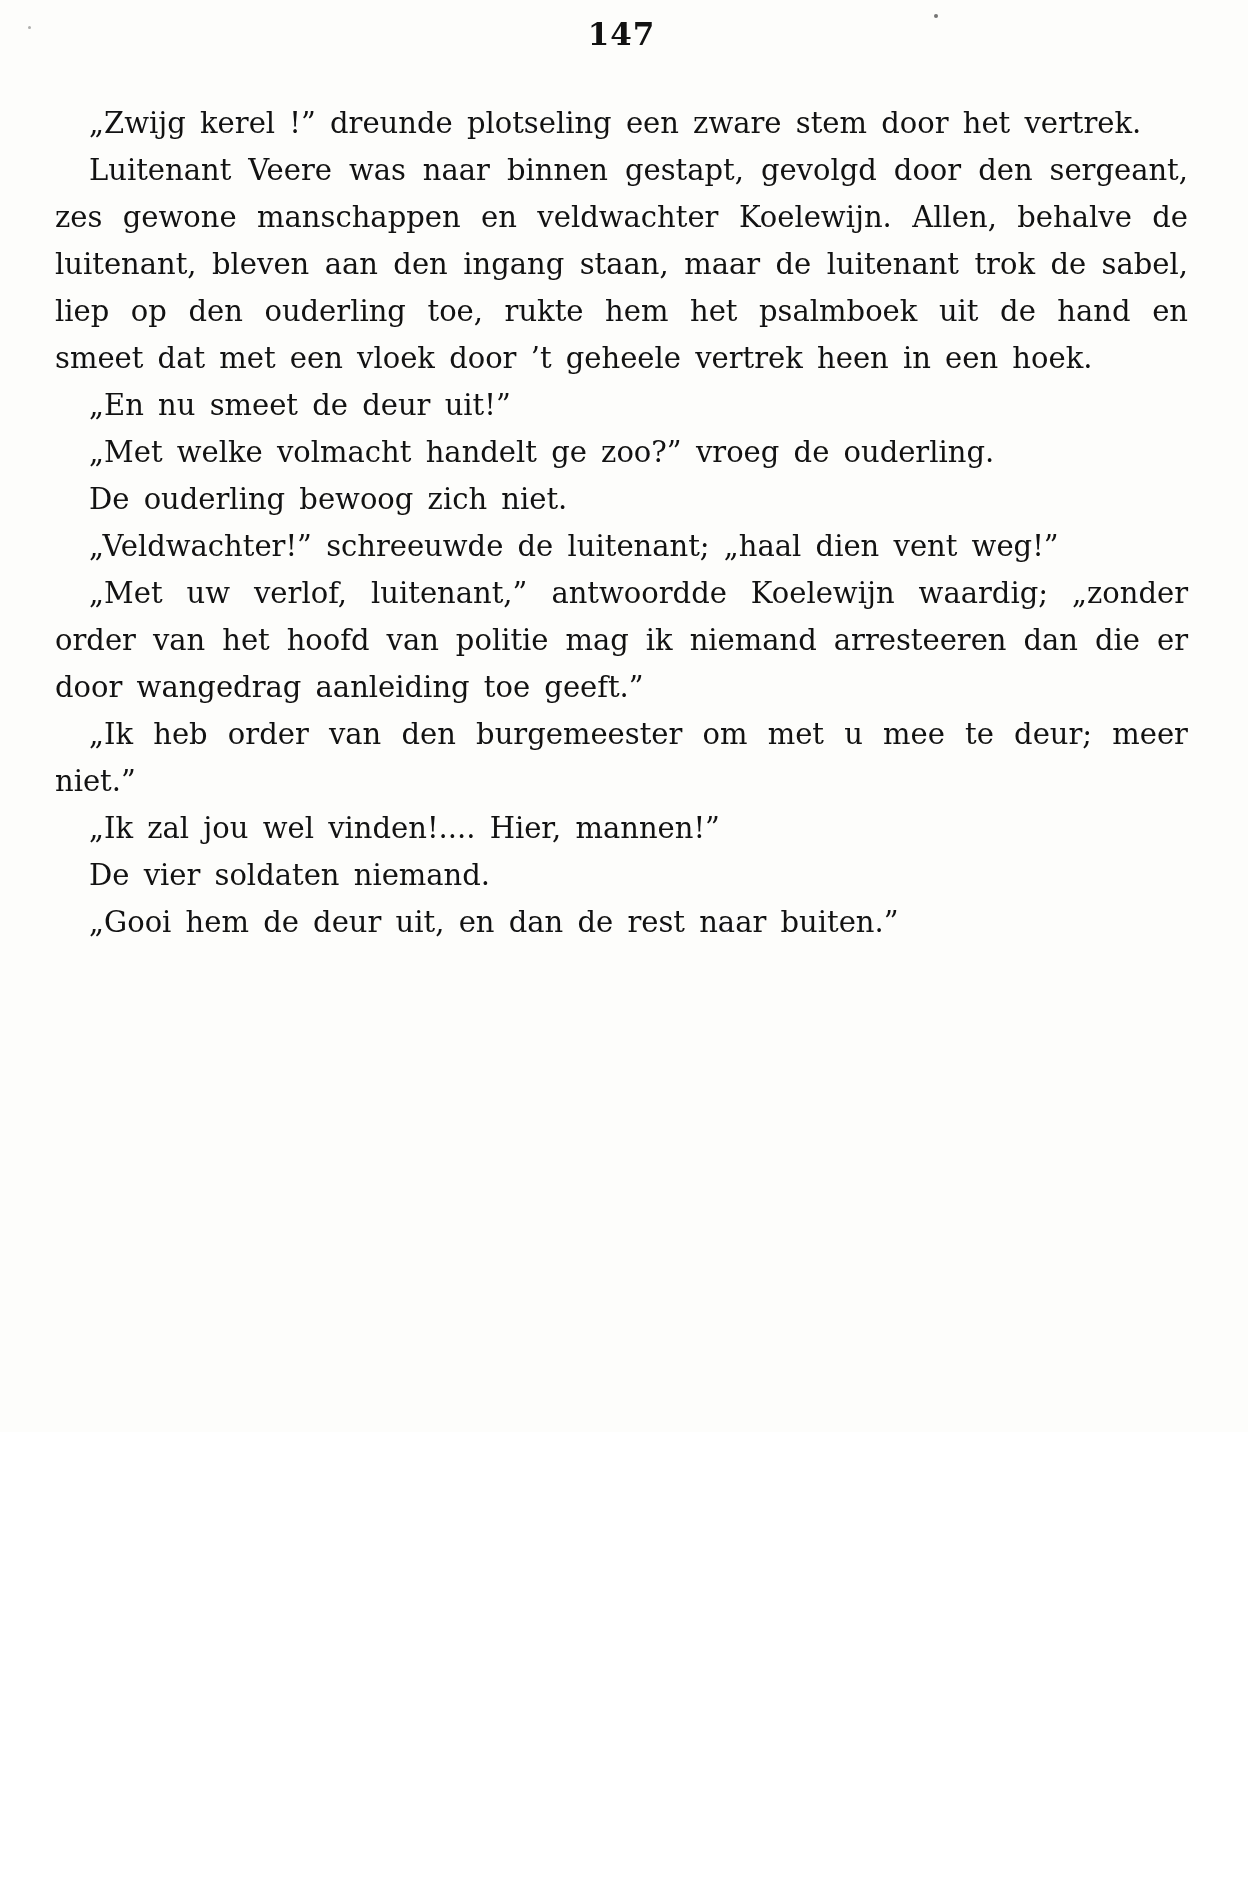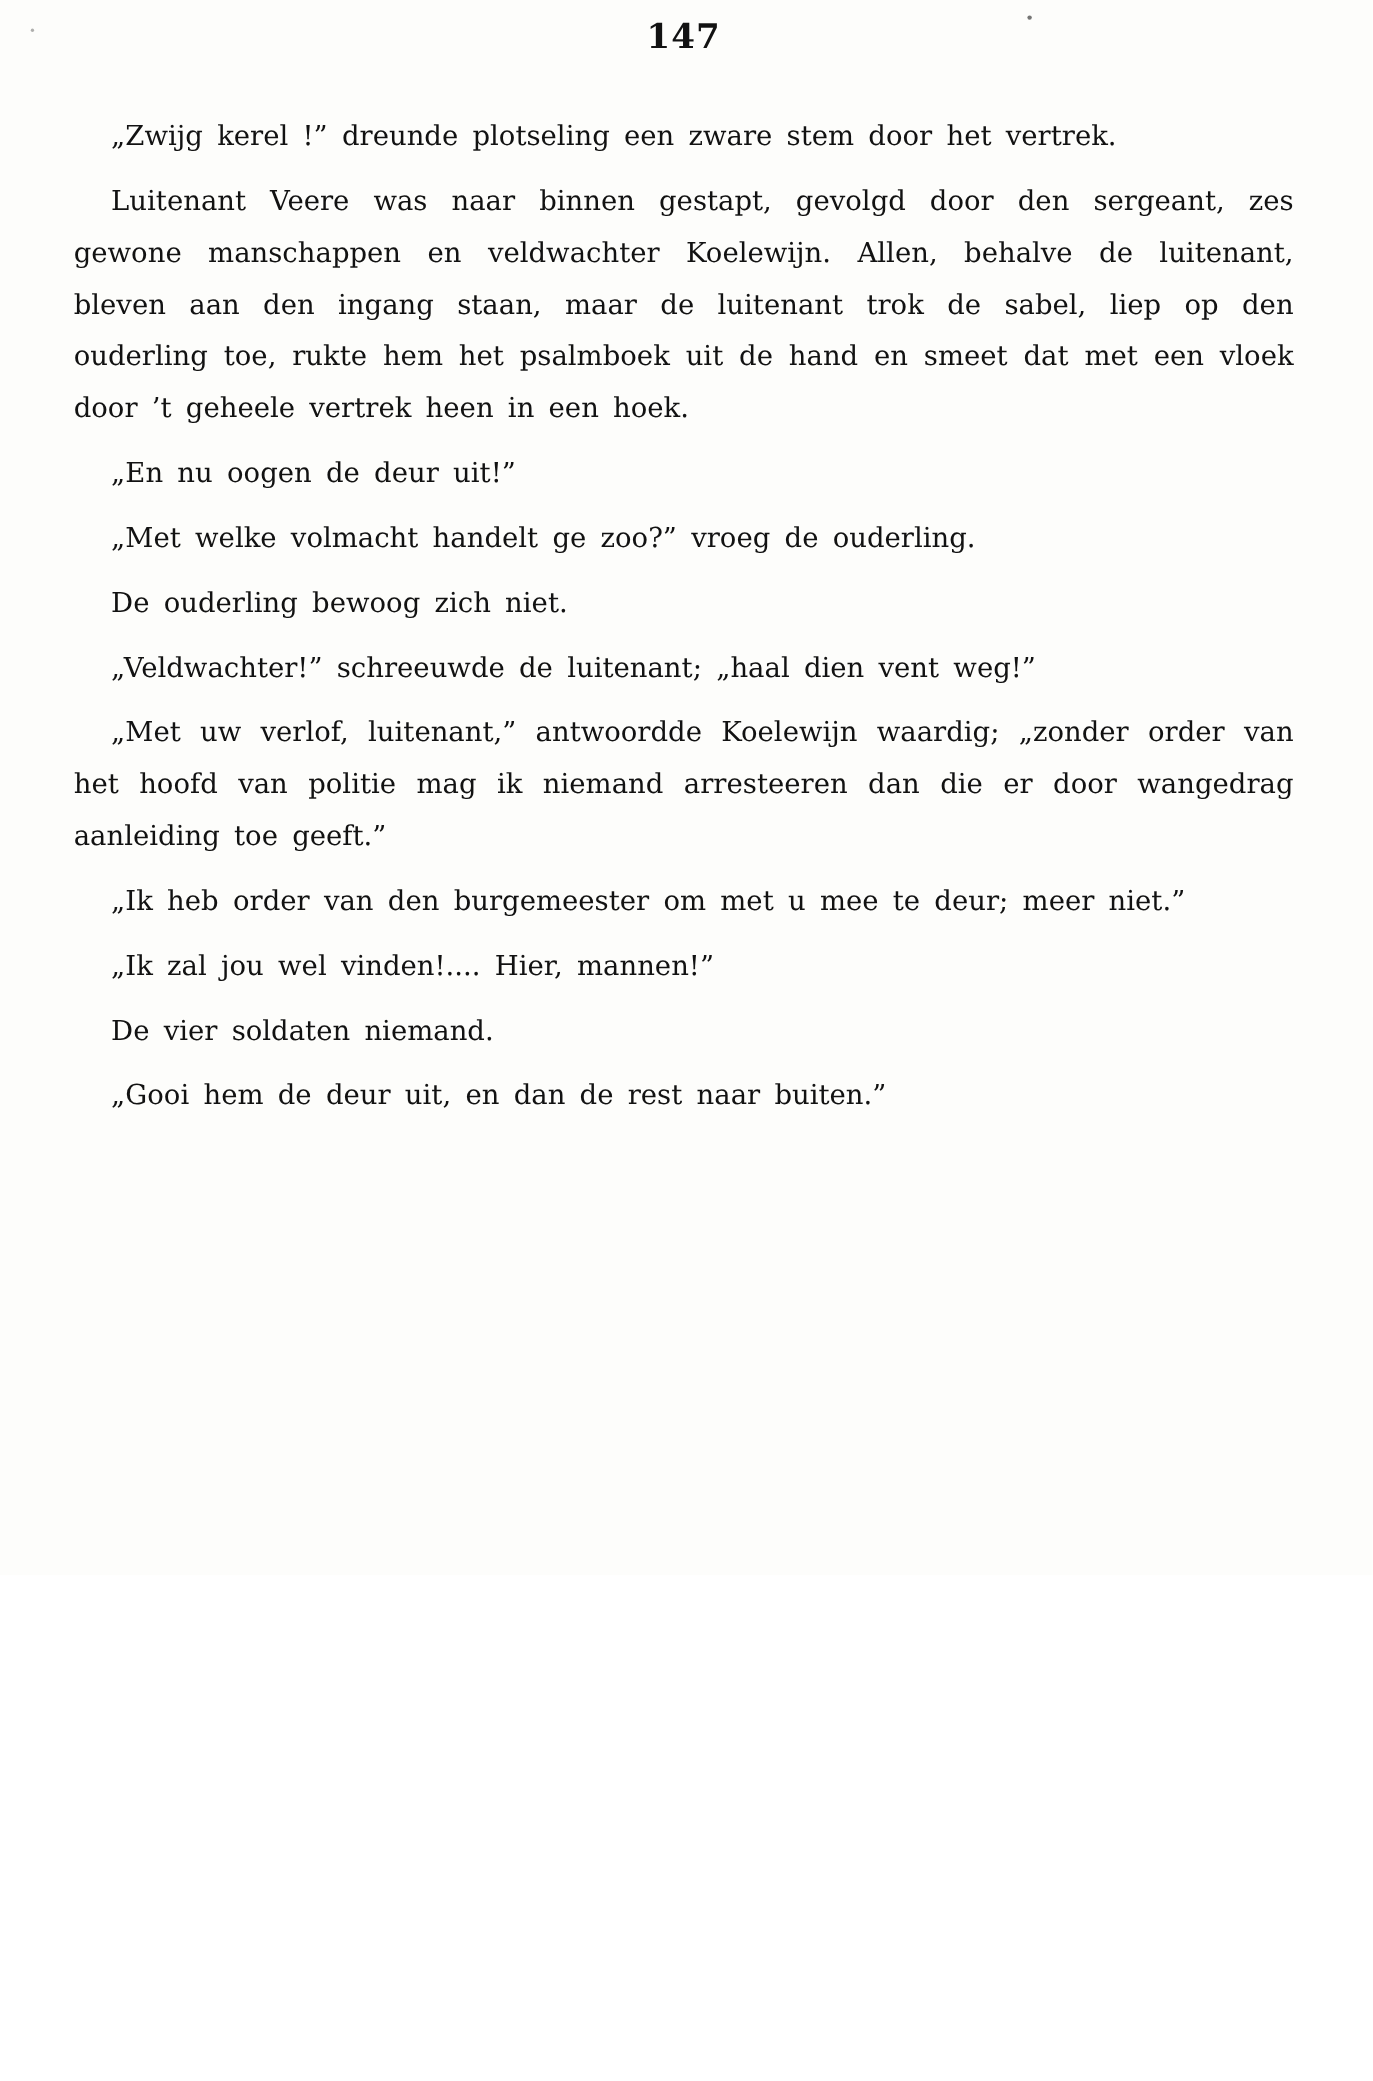--- a/index.html
+++ b/index.html
@@ -24,22 +24,22 @@
     position: relative;
   }
   .page-number {
     text-align: center;
     font-size: 31px;
     font-weight: bold;
     letter-spacing: 1px;
     margin: 0 0 48px 0;
   }
   .page-body p {
-    margin: 12px;
-    font-size: 25px;
+    margin: 0;
+    font-size: 29px;
     line-height: 47px;
     text-align: justify;
     text-indent: 34px;
     word-spacing: 5px;
     hyphens: none;
   }
   .page-body p:last-child {
     text-align: left;
   }
   
@@ -56,21 +56,21 @@
 
 <div class="page">
   <span class="speckle s1"></span>
   <span class="speckle s2"></span>
 
   <div class="page-number">147</div>
 
   <div class="page-body">
       <p>„Zwijg kerel !” dreunde plotseling een zware stem door het vertrek.</p>
       <p>Luitenant Veere was naar binnen gestapt, gevolgd door den sergeant, zes gewone manschappen en veldwachter Koelewijn. Allen, behalve de luitenant, bleven aan den ingang staan, maar de luitenant trok de sabel, liep op den ouderling toe, rukte hem het psalmboek uit de hand en smeet dat met een vloek door ’t geheele vertrek heen in een hoek.</p>
-      <p>„En nu oogen de deur uit!”</p>
+      <p>„En nu smeet de deur uit!”</p>
       <p>„Met welke volmacht handelt ge zoo?” vroeg de ouderling.</p>
       <p>De ouderling bewoog zich niet.</p>
       <p>„Veldwachter!” schreeuwde de luitenant; „haal dien vent weg!”</p>
       <p>„Met uw verlof, luitenant,” antwoordde Koelewijn waardig; „zonder order van het hoofd van politie mag ik niemand arresteeren dan die er door wangedrag aanleiding toe geeft.”</p>
       <p>„Ik heb order van den burgemeester om met u mee te deur; meer niet.”</p>
       <p>„Ik zal jou wel vinden!.... Hier, mannen!”</p>
       <p>De vier soldaten niemand.</p>
       <p>„Gooi hem de deur uit, en dan de rest naar buiten.”</p>
     </div>
 </div>

